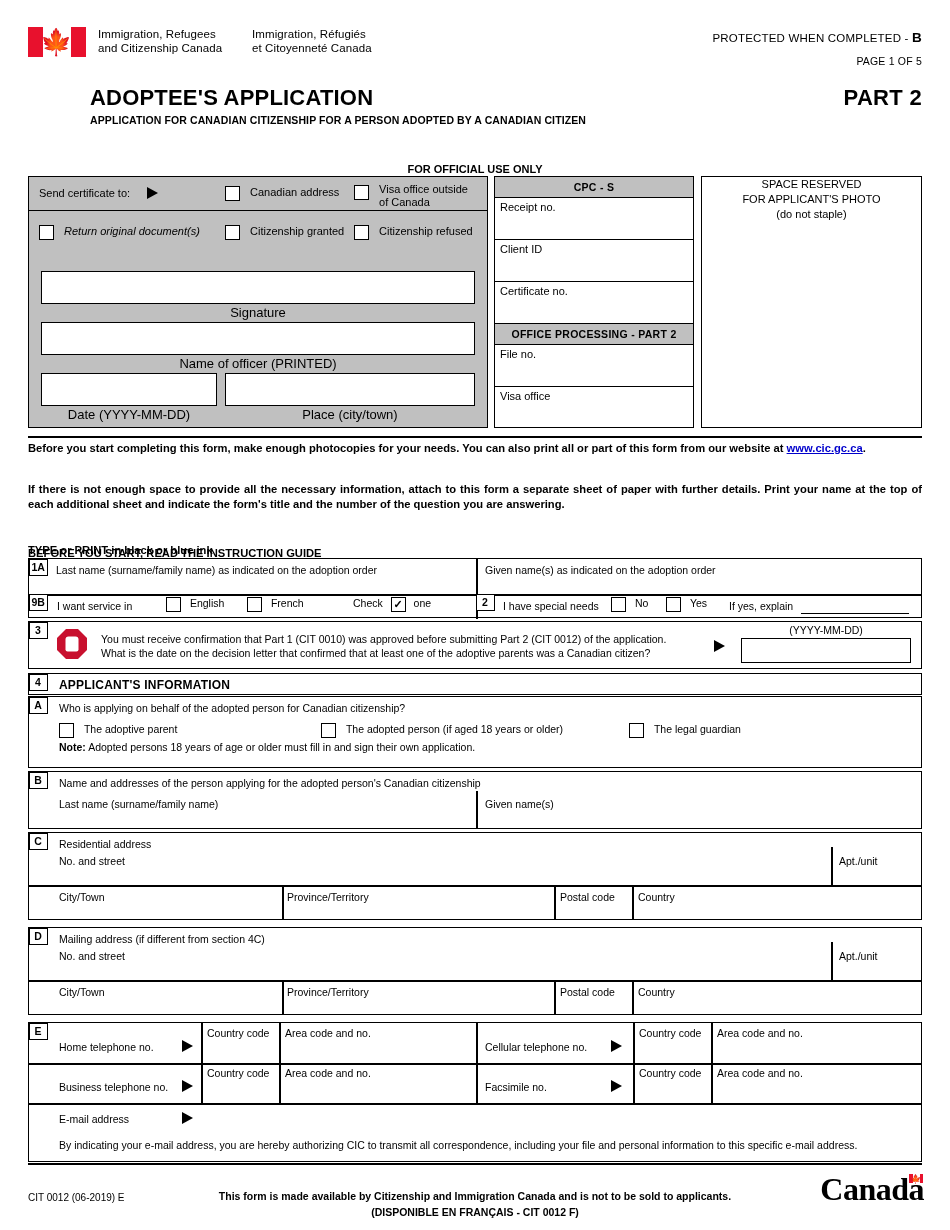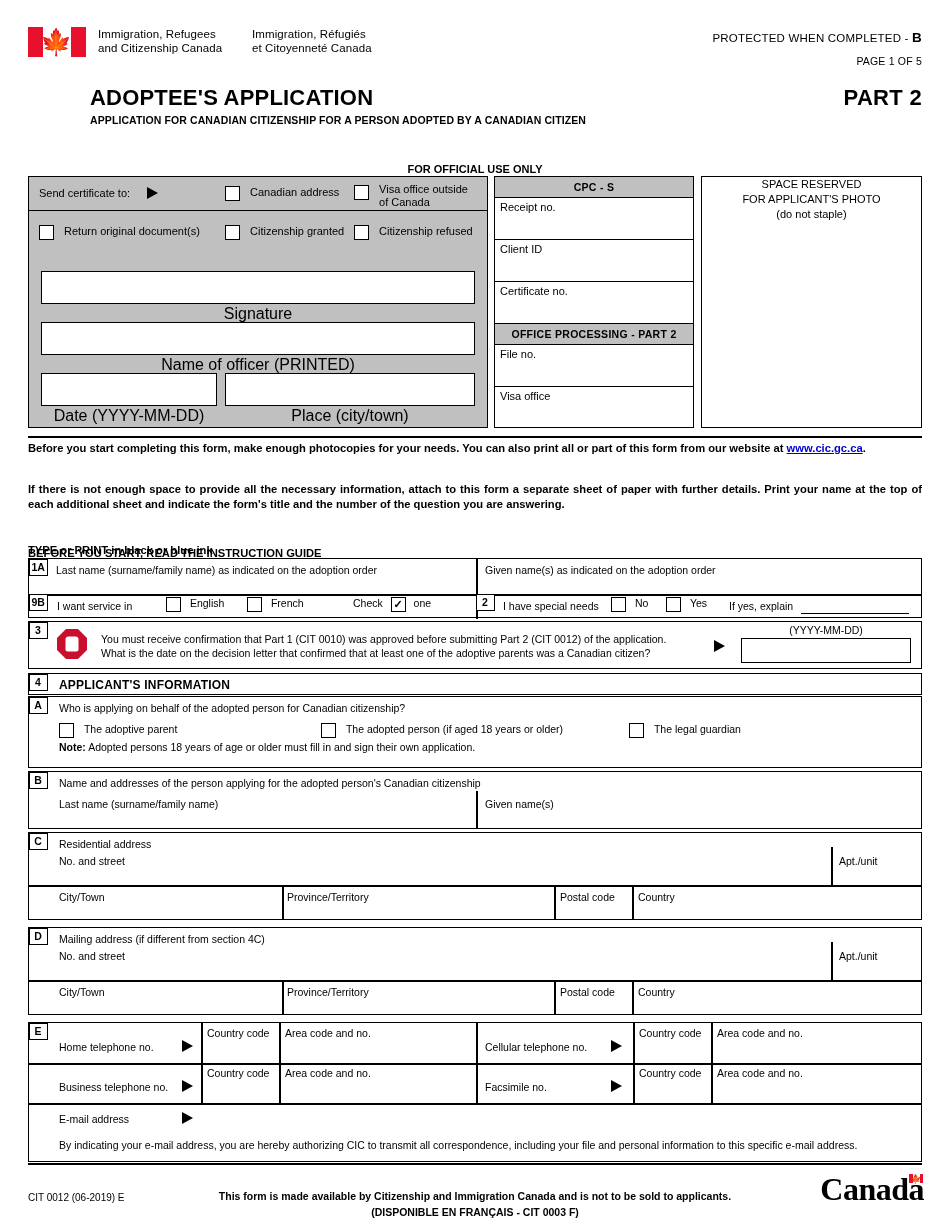--- a/index.html
+++ b/index.html
@@ -40,21 +40,21 @@
               background:#c0c0c0; border:1.5px solid #000; }
   .ofu-row1 { position:absolute; left:0; top:0; right:0; height:34px; border-bottom:1.5px solid #000; }
   .lbl-send { position:absolute; left:10px; top:10px; font-size:11px; }
   .arrow { display:inline-block; width:0; height:0; border-left:11px solid #000;
            border-top:6.5px solid transparent; border-bottom:6.5px solid transparent; }
   .arr-send { position:absolute; left:118px; top:10px; }
   .cb { display:inline-block; width:15px; height:15px; background:#fff; border:1.5px solid #000; vertical-align:middle; }
   .cbrow { position:absolute; font-size:11px; }
 
   .sigbox { position:absolute; background:#fff; border:1.5px solid #000; }
-  .caption { position:absolute; text-align:center; font-size:16px; }
+  .caption { position:absolute; text-align:center; font-size:13px; }
 
   .ofu-mid { position:absolute; left:466px; top:0; width:200px; height:252px; border:1.5px solid #000; background:#fff; }
   .mid-hdr { height:21px; background:#c0c0c0; border-bottom:1.5px solid #000;
              text-align:center; font-size:10.5px; font-weight:bold; line-height:20px; letter-spacing:0.3px; }
   .mid-cell { border-bottom:1.5px solid #000; font-size:11px; padding:3px 0 0 5px; }
   .mid-cell.last { border-bottom:none; }
 
   .photo { position:absolute; left:673px; top:0; width:221px; height:252px;
            border:1.5px solid #000; background:#fff; display:flex; justify-content:center; }
   .photo-txt { text-align:center; font-size:11px; line-height:15px; }
@@ -136,21 +136,21 @@
         </div>
         <div class="cbrow" style="left:325px; top:3px;">
           <span class="cb" style="vertical-align:top; margin-top:5px;"></span>
           <span style="display:inline-block; margin-left:7px; line-height:13px; vertical-align:top; padding-top:3px;">
             <span style="display:block;">Visa office outside</span>
             <span style="display:block;">of Canada</span>
           </span>
         </div>
       </div>
 
-      <div class="cbrow" style="left:10px; top:48px;">
+      <div class="cbrow" style="left:10px; top:48px;font-style:italic;">
         <span class="cb"></span>
         <span style="margin-left:7px;">Return original document(s)</span>
       </div>
       <div class="cbrow" style="left:196px; top:48px;">
         <span class="cb"></span>
         <span style="margin-left:7px;">Citizenship granted</span>
       </div>
       <div class="cbrow" style="left:325px; top:48px;">
         <span class="cb"></span>
         <span style="margin-left:7px;">Citizenship refused</span>
@@ -378,21 +378,21 @@
     <div class="hline" style="top:80px;"></div>
 
     <div class="fld" style="left:30px; top:90px;">E-mail address</div>
     <div class="arrow" style="position:absolute; left:153px; top:89px;"></div>
     <div style="position:absolute; left:180px; top:86px; width:700px; height:18px;"></div>
     <div class="fld" style="left:30px; top:116px;">By indicating your e-mail address, you are hereby authorizing CIC to transmit all correspondence, including your file and personal information to this specific e-mail address.</div>
   </div>
 
   <div class="foot-line"></div>
   <div class="foot-txt" style="top:1190px;">This form is made available by Citizenship and Immigration Canada and is not to be sold to applicants.</div>
-  <div class="foot-txt" style="top:1206px;">(DISPONIBLE EN FRANÇAIS - CIT 0003 F)</div>
+  <div class="foot-txt" style="top:1206px;">(DISPONIBLE EN FRANÇAIS - CIT 0012 F)</div>
   <div class="foot-code">CIT 0012 (06-2019) E</div>
   <div class="canada">
     <span>Canada</span>
     <span class="cflag">
       <span class="b l"></span>
         <span class="b r"></span>
         <span class="lf">🍁</span>
     </span>
   </div>
 

